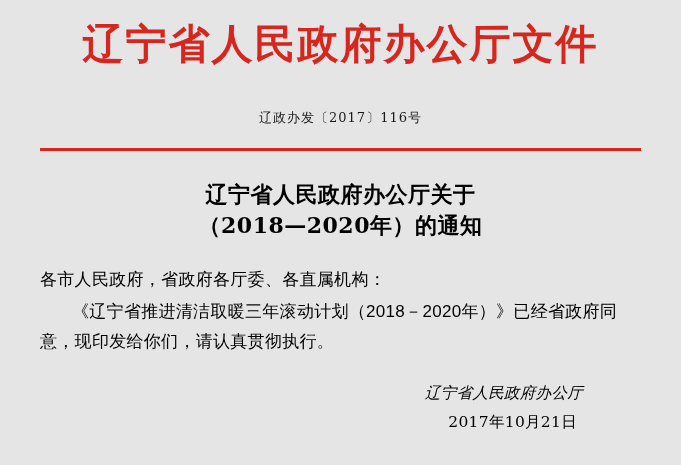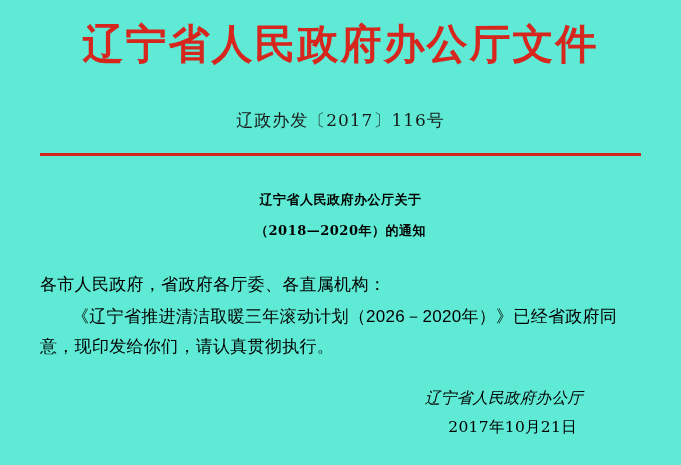--- a/index.html
+++ b/index.html
@@ -10,60 +10,60 @@
     width: 681px;
     height: 465px;
     background: #ffffff;
     font-family: "Liberation Serif", serif;
     overflow: hidden;
   }
   .page {
     position: relative;
     width: 681px;
     height: 465px;
-    background: #5eead4;
+    background: #e5e5e5;
     box-sizing: border-box;
   }
   
   .masthead {
     text-align: center;
     color: #d6261e;
     font-family: "DejaVu Serif", serif;
     font-weight: bold;
     font-size: 41px;
     letter-spacing: 2px;
     line-height: 1;
     padding-top: 24px;
     white-space: nowrap;
   }
   
   .doc-number {
     text-align: center;
     color: #1a1a1a;
     font-family: "DejaVu Serif", serif;
-    font-size: 17px;
+    font-size: 13px;
     letter-spacing: 1px;
     margin-top: 44px;
   }
   
   .red-rule {
     position: relative;
     margin: 21px auto 0 auto;
     width: 601px;
     height: 2.5px;
     background: #d6261e;
   }
   
   .title-block {
     margin-top: 28px;
     text-align: center;
     color: #000000;
     font-family: "DejaVu Serif", serif;
     font-weight: bold;
-    font-size: 13px;
+    font-size: 22px;
     line-height: 31px;
     letter-spacing: 0.5px;
   }
   .title-block div {
     white-space: nowrap;
   }
   
   .body-block {
     margin: 24px auto 17px auto;
     width: 601px;
@@ -112,21 +112,21 @@
 
   <div class="red-rule"></div>
 
   <div class="title-block">
     <div>辽宁省人民政府办公厅关于</div>
     <div>（2018—2020年）的通知</div>
   </div>
 
   <div class="body-block">
     <div class="salutation">各市人民政府，省政府各厅委、各直属机构：</div>
-    <div class="para">《辽宁省推进清洁取暖三年滚动计划（2026－2020年）》已经省政府同意，现印发给你们，请认真贯彻执行。</div>
+    <div class="para">《辽宁省推进清洁取暖三年滚动计划（2018－2020年）》已经省政府同意，现印发给你们，请认真贯彻执行。</div>
   </div>
 
   <div class="signature">
     <div class="sig-org">辽宁省人民政府办公厅</div>
     <div class="sig-date">2017年10月21日</div>
   </div>
 
 </div>
 
 </body></html>

